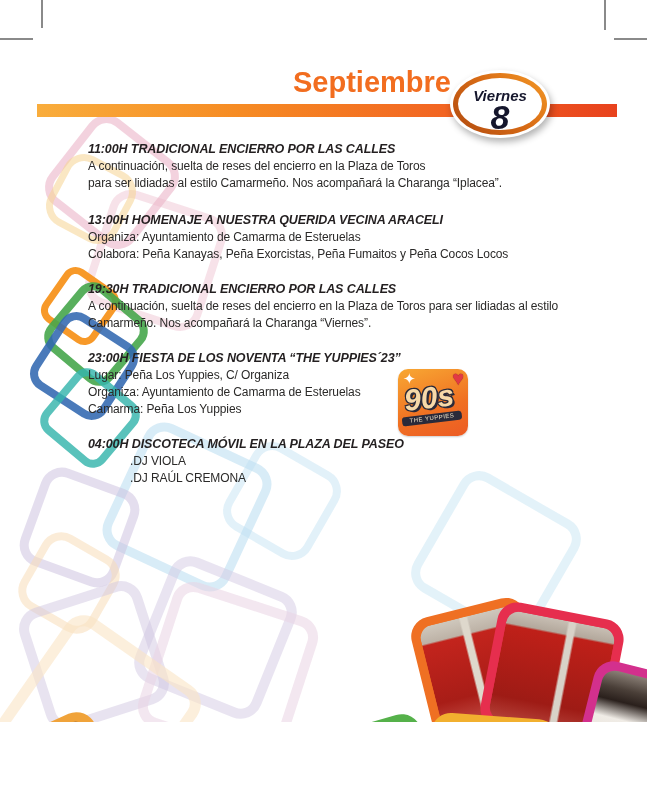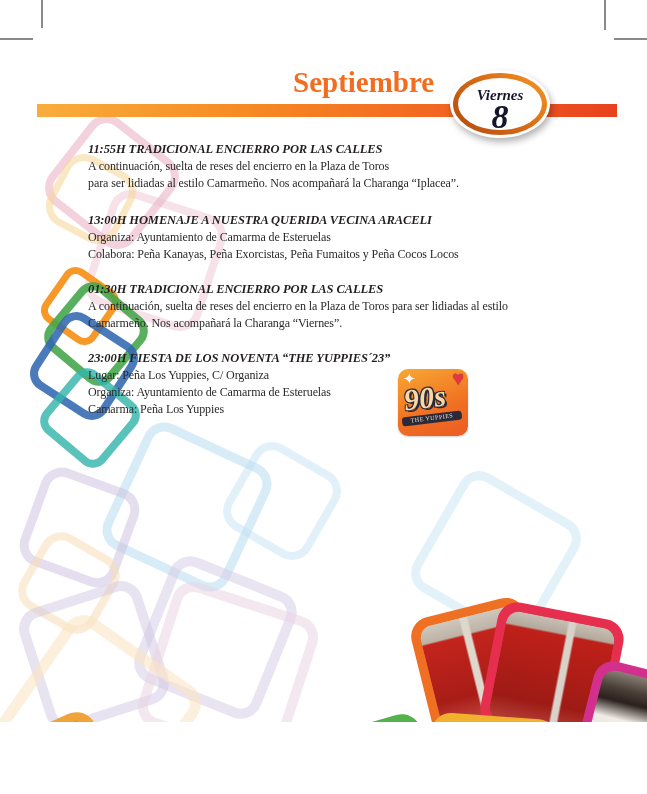--- a/index.html
+++ b/index.html
@@ -1,18 +1,18 @@
 <!DOCTYPE html>
 <html><head>
 <meta charset="utf-8">
 <style>
   html,body{margin:0;padding:0;background:#fff;}
   .page{
     position:relative;width:647px;height:722px;overflow:hidden;background:#ffffff;
-    font-family:Liberation Serif, serif;color:#2b2a29;margin:0 auto;
+    font-family:Liberation Sans, sans-serif;color:#2b2a29;margin:0 auto;
   }
   
   .crop{position:absolute;background:#8a8a8a;}
   .crop.tlv{left:41px;top:0;width:2px;height:28px;}
   .crop.tlh{left:0;top:38px;width:33px;height:2px;}
   .crop.trv{left:604px;top:0;width:2px;height:30px;}
   .crop.trh{left:614px;top:38px;width:33px;height:2px;}
 
   
   .month-title{
@@ -148,39 +148,44 @@
     <div class="day-ring">
       <div class="day-inner">
         <div class="day-name">Viernes</div>
         <div class="day-number">8</div>
       </div>
     </div>
   </div>
 
   <div class="events">
       <div class="event">
-        <div class="event-title">11:55H TRADICIONAL ENCIERRO POR LAS CALLES</div>
+        <div class="event-title">11:00H TRADICIONAL ENCIERRO POR LAS CALLES</div>
         <div class="event-line">A continuación, suelta de reses del encierro en la Plaza de Toros</div>
         <div class="event-line">para ser lidiadas al estilo Camarmeño. Nos acompañará la Charanga “Iplacea”.</div>
       </div>
       <div class="event">
         <div class="event-title">13:00H HOMENAJE A NUESTRA QUERIDA VECINA ARACELI</div>
         <div class="event-line">Organiza: Ayuntamiento de Camarma de Esteruelas</div>
         <div class="event-line">Colabora: Peña Kanayas, Peña Exorcistas, Peña Fumaitos y Peña Cocos Locos</div>
       </div>
       <div class="event">
-        <div class="event-title">01:30H TRADICIONAL ENCIERRO POR LAS CALLES</div>
+        <div class="event-title">19:30H TRADICIONAL ENCIERRO POR LAS CALLES</div>
         <div class="event-line">A continuación, suelta de reses del encierro en la Plaza de Toros para ser lidiadas al estilo</div>
         <div class="event-line">Camarmeño. Nos acompañará la Charanga “Viernes”.</div>
       </div>
       <div class="event">
         <div class="event-title">23:00H FIESTA DE LOS NOVENTA “THE YUPPIES´23”</div>
         <div class="event-line">Lugar: Peña Los Yuppies, C/ Organiza</div>
         <div class="event-line">Organiza: Ayuntamiento de Camarma de Esteruelas</div>
         <div class="event-line">Camarma: Peña Los Yuppies</div>
+      </div>
+      <div class="event">
+        <div class="event-title">04:00H DISCOTECA MÓVIL EN LA PLAZA DEL PASEO</div>
+        <div class="event-line indented">.DJ VIOLA</div>
+        <div class="event-line indented">.DJ RAÚL CREMONA</div>
       </div>
     </div>
 
   <div class="logo90">
     <span class="sparkle">✦</span>
     <span class="heart">♥</span>
     <span class="big">90s</span>
     <span class="ribbon">THE YUPPIES</span>
   </div>
 

